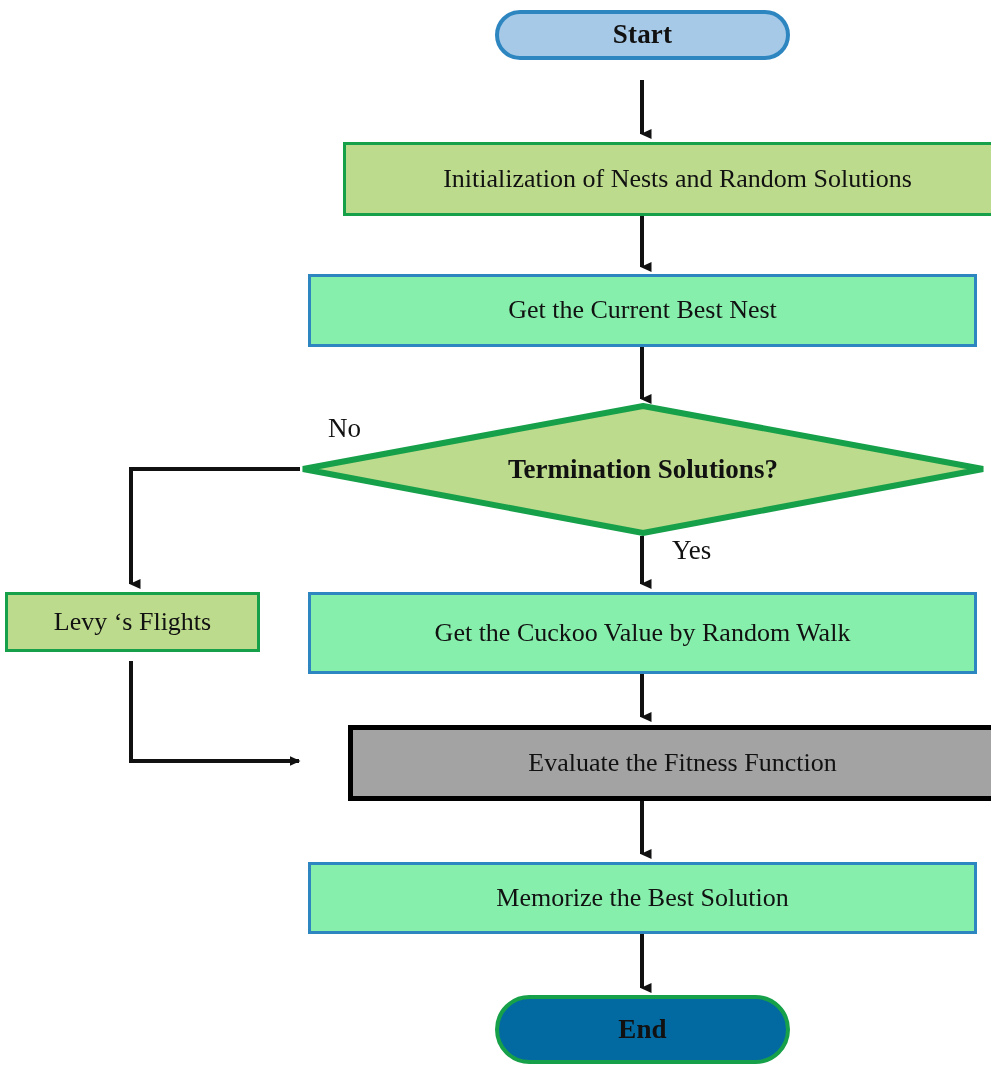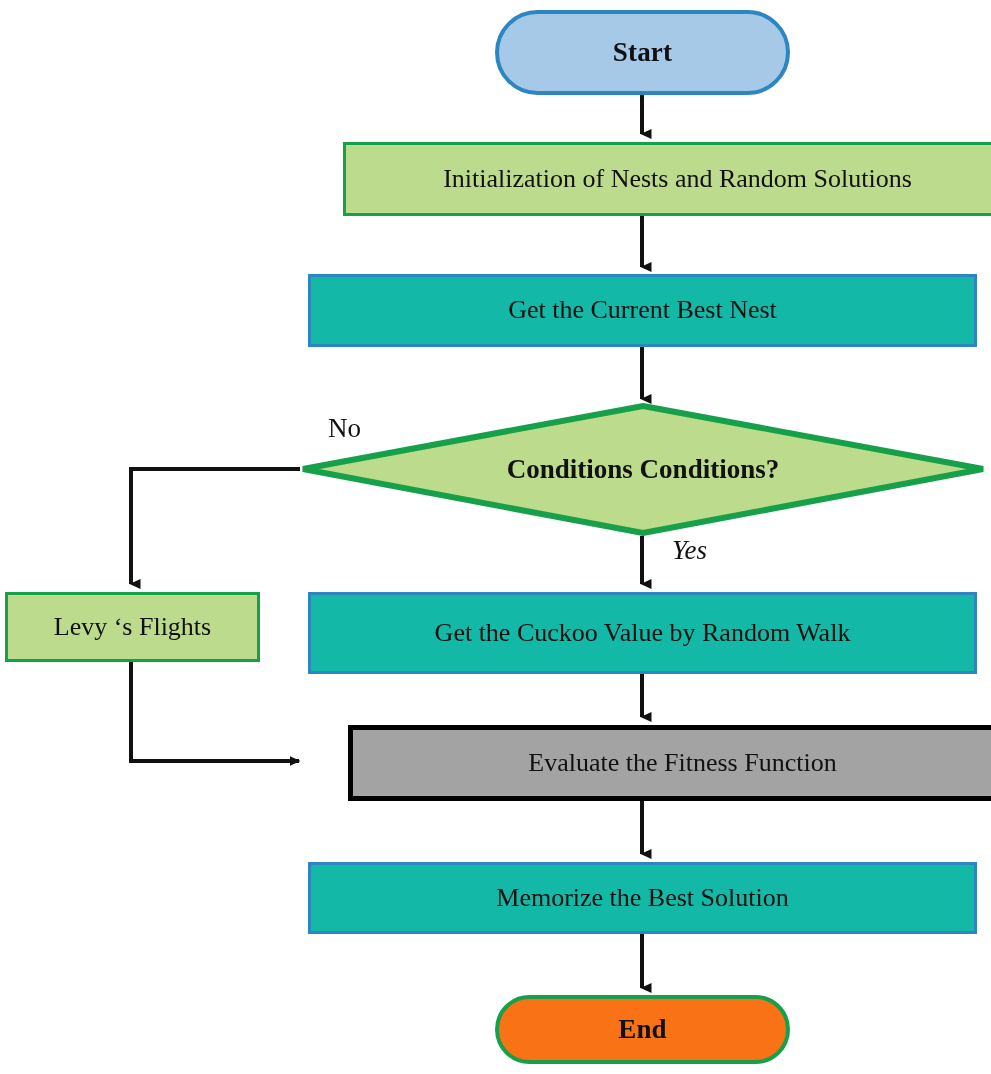--- a/index.html
+++ b/index.html
@@ -38,30 +38,30 @@
     border-radius: 999px;
     font-weight: bold;
     font-size: 27px;
     letter-spacing: 0.2px;
   }
   .term.blue {
     background: #a6c9e8;
     border: 4px solid #2e86c1;
   }
   .term.green {
-    background: #f97316;
+    background: #0369a1;
     border: 4px solid #17a04a;
   }
   
   .proc {
     font-size: 26px;
     font-weight: normal;
   }
   .proc.blue {
-    background: #14b8a6;
+    background: #86efac;
     border: 3px solid #2e86c1;
   }
   .proc.green {
     background: #bddb8d;
     border: 3px solid #17a04a;
   }
   .proc.blackedge {
     background: #a3a3a3;
     border: 5px solid #000000;
     margin-left: 40px;
@@ -122,48 +122,48 @@
 
     <line x1="642" y1="661" x2="642" y2="717" stroke="#111111" stroke-width="4" marker-end="url(#arrowDown)"></line>
 
     <path d="M 131 661 L 131 761 L 299 761" fill="none" stroke="#111111" stroke-width="4" marker-end="url(#arrowRight)"></path>
 
     <line x1="642" y1="800" x2="642" y2="854" stroke="#111111" stroke-width="4" marker-end="url(#arrowDown)"></line>
 
     <line x1="642" y1="934" x2="642" y2="988" stroke="#111111" stroke-width="4" marker-end="url(#arrowDown)"></line>
   </svg>
 
-  <div class="node term blue" style="left:495px; top:10px; width:295px; height:85px;">
+  <div class="node term blue" style="left:495px; top:10px; width:295px; height:50px;">
     <span>Start</span>
   </div>
 
   <div class="node proc green" style="left:308px; top:142px; width:669px; height:74px;margin-left:35px;">
     <span>Initialization of Nests and Random Solutions</span>
   </div>
 
   <div class="node proc blue" style="left:308px; top:274px; width:669px; height:73px;">
     <span>Get the Current Best Nest</span>
   </div>
 
   <div class="decision" style="left:300px; top:403px; width:686px; height:133px;">
     <svg width="686" height="133" viewBox="0 0 686 133">
       <polygon points="343,3 683,66 343,130 3,66" fill="#bddb8d" stroke="#17a04a" stroke-width="6" stroke-linejoin="miter"></polygon>
     </svg>
-    <span class="dtext">Conditions Conditions?</span>
+    <span class="dtext">Termination Solutions?</span>
   </div>
 
   <div class="edge-label" style="left:310px; top:413px;">
     <span>No</span>
   </div>
 
-  <div class="edge-label" style="left:654px; top:535px;font-style:italic;">
+  <div class="edge-label" style="left:654px; top:535px;">
     <span>Yes</span>
   </div>
 
-  <div class="node proc green" style="left:5px; top:592px; width:255px; height:70px;">
+  <div class="node proc green" style="left:5px; top:592px; width:255px; height:60px;">
     <span>Levy ‘s Flights</span>
   </div>
 
   <div class="node proc blue" style="left:308px; top:592px; width:669px; height:82px;">
     <span>Get the Cuckoo Value by Random Walk</span>
   </div>
 
   <div class="node proc blackedge" style="left:308px; top:725px; width:669px; height:76px;">
     <span>Evaluate the Fitness Function</span>
   </div>

